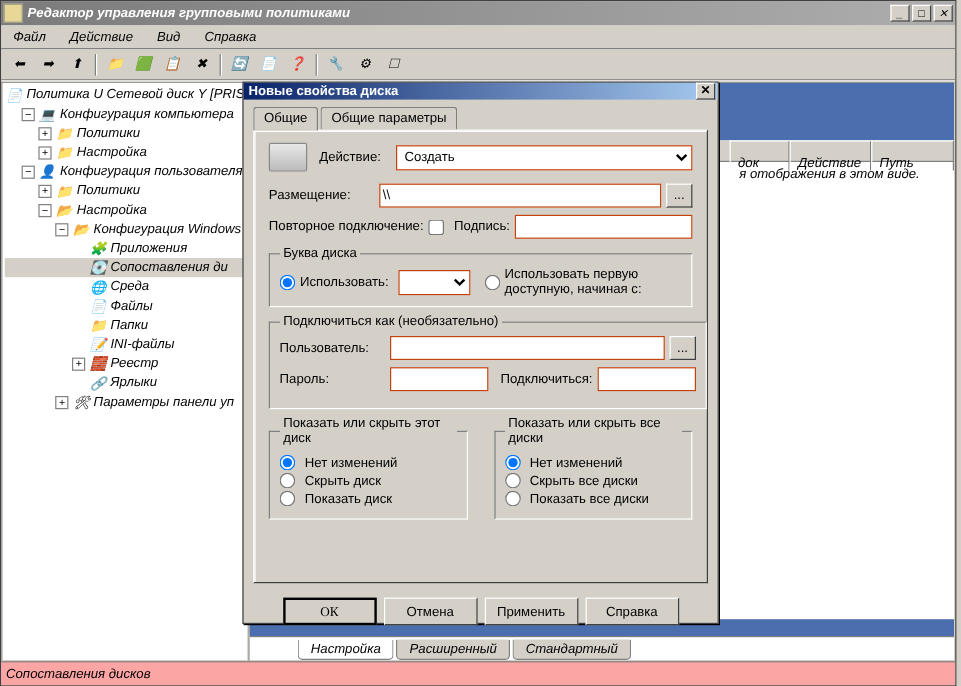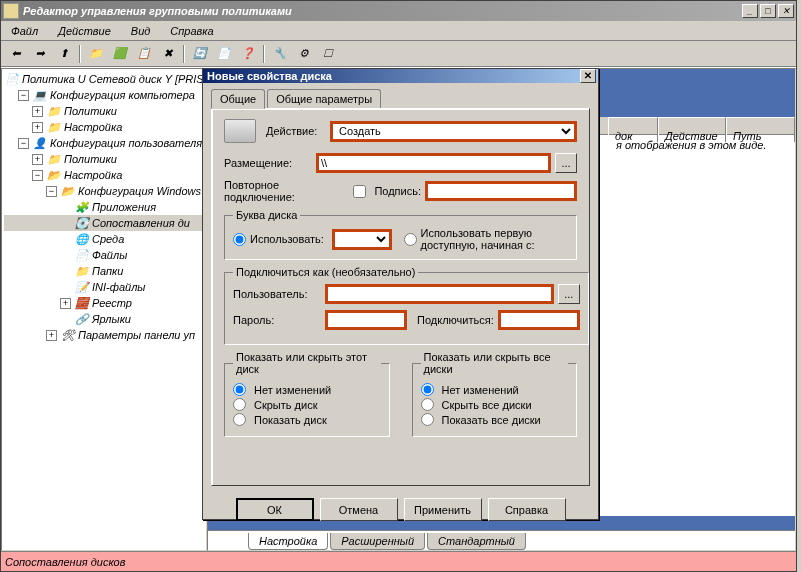--- a/index.html
+++ b/index.html
@@ -47,32 +47,32 @@
 .dlg-title .xbtn { width: 16px; height: 14px; background: #d4d0c8; border: 1px solid #fff; border-right-color: #404040; border-bottom-color: #404040; color: #000; font-size: 10px; text-align: center; line-height: 12px; cursor: pointer; font-weight: bold; }
 .dlg-body { flex: 1; padding: 6px 8px; }
 .tabstrip { display: flex; }
 .tab { border: 1px solid #808080; border-bottom: none; padding: 3px 8px; background: #d4d0c8; margin-right: 2px; cursor: pointer; border-radius: 3px 3px 0 0; position: relative; }
 .tab.active { background: #d4d0c8; z-index: 2; border-bottom: 1px solid #d4d0c8; margin-bottom: -1px; }
 .tab-page { border: 1px solid #fff; border-right-color: #404040; border-bottom-color: #404040; background: #d4d0c8; padding: 10px 12px 8px; height: 378px; box-shadow: inset 1px 1px 0 #fff; }
 
 .row { display: flex; align-items: center; margin-bottom: 6px; gap: 4px; }
 .lbl { width: 88px; }
 .drive-icon { width: 32px; height: 24px; background: linear-gradient(#e8e8e8,#bbb); border: 1px solid #888; border-radius: 2px; margin-right: 6px; }
-select, input[type=text] { border: 3px solid #c2410c; background: #fff; height: 20px; padding: 0 2px; font-size: 11px; }
+select, input[type=text] { border: 1px solid #c2410c; background: #fff; height: 20px; padding: 0 2px; font-size: 11px; }
 select { height: 21px; }
 .browse-btn { width: 22px; height: 20px; border: 1px solid #fff; border-right-color:#404040; border-bottom-color:#404040; background:#d4d0c8; cursor:pointer; text-align:center; }
 .chk { margin-right: 4px; }
 fieldset { border: 1px solid #fff; border-top-color:#808080; border-left-color:#808080; padding: 6px 8px 8px; margin-bottom: 6px; }
 fieldset legend { padding: 0 3px; }
 .radio-row { display: flex; align-items: center; gap:4px; margin: 2px 0; }
 .two-col { display: flex; gap: 22px; }
 .two-col fieldset { flex: 1; }
 .dlg-btns { display: flex; justify-content: center; gap: 6px; padding: 6px; }
 .btn { width: 78px; height: 23px; border: 1px solid #fff; border-right-color:#404040; border-bottom-color:#404040; background:#d4d0c8; cursor:pointer; }
-.btn.def { border: 2px solid #000; }
+.btn.def { border: 2px solid #000; font-family: Liberation Serif, serif; }
 input[type=radio] { margin-right: 4px; }
 </style>
 </head>
 <body>
 
 <div class="main-window">
   <div class="titlebar">
     <div class="icon"></div>
     <div class="title">Редактор управления групповыми политиками</div>
     <div class="win-btns">

